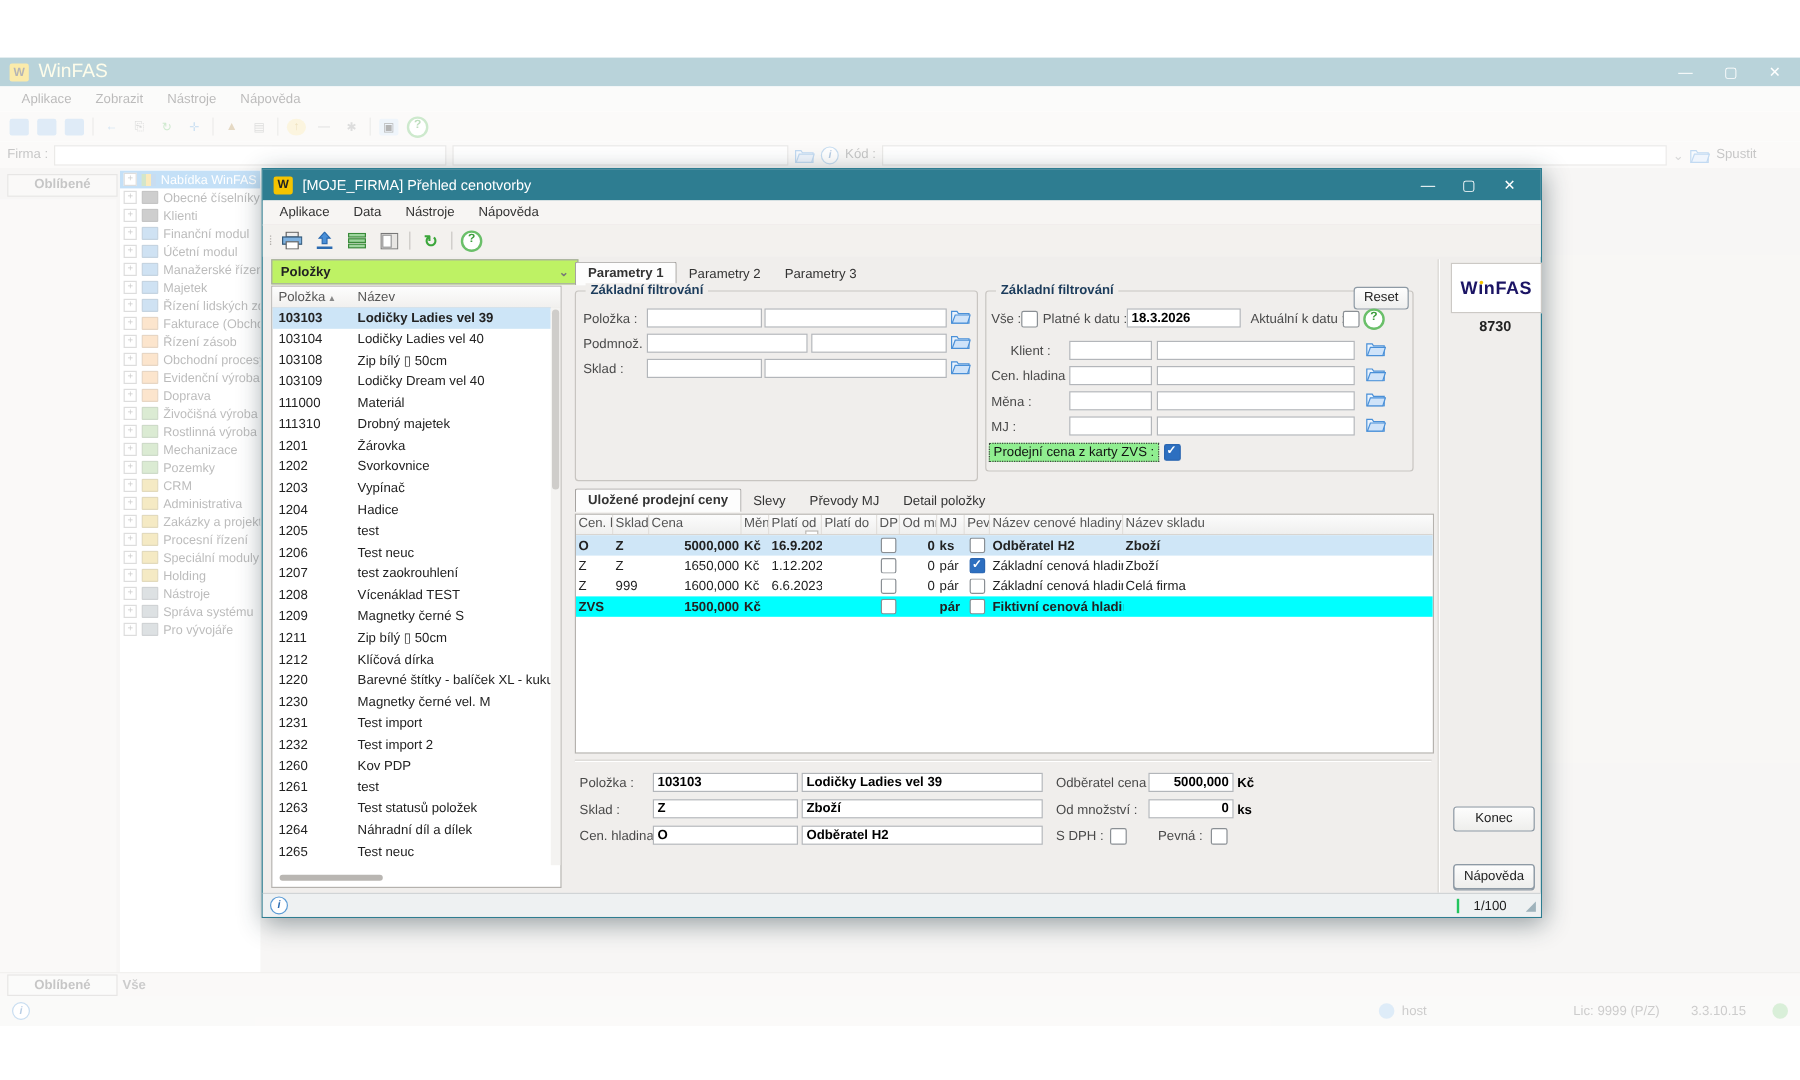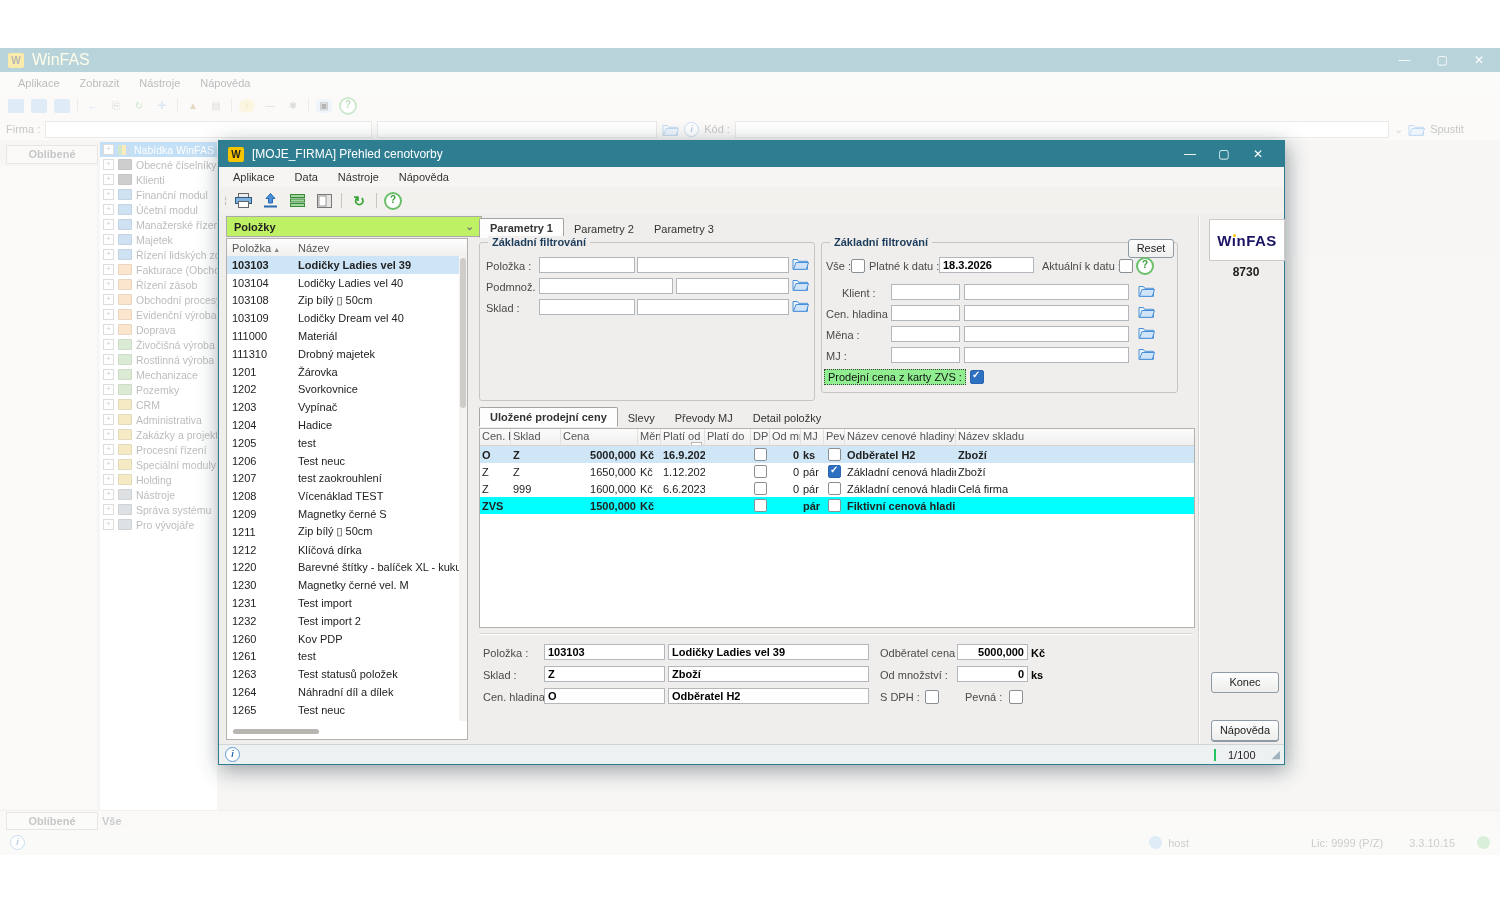--- a/index.html
+++ b/index.html
@@ -76,21 +76,21 @@
   .cb[data-checked="true"]{background:#2d6fc0;border-color:#2a65b0}
   .cb[data-checked="true"]::after{content:"✓";position:absolute;left:1px;top:-2px;color:#fff;font-size:10px;font-weight:bold}
   .zvs{position:absolute;background:#90ee90;border:1px dotted #444;padding:1px 3px;color:#111;white-space:nowrap}
   .rst{position:absolute;width:44px;height:17px;background:linear-gradient(#fdfdfd,#efefee);border:1px solid #8e9aa5;border-radius:3px;font-size:11px;text-align:center;line-height:16px}
   
   .ptable{position:absolute;left:260px;top:287px;width:714px;height:198px;background:#fff;border:1px solid #b5b2ae;overflow:hidden}
   .pt-head{display:flex;height:16px;align-items:center;background:linear-gradient(#fcfcfc,#efefee);border-bottom:1px solid #d8d5d1;color:#555}
   .pth{border-right:1px solid #e2dfdc;padding:1px 2px;box-sizing:border-box;white-space:nowrap;overflow:hidden;height:100%}
   .pt-row{display:flex;height:17px;align-items:center}
   .ptc{padding:0 2px;box-sizing:border-box;white-space:nowrap;overflow:hidden}
-  .c0{width:31px}.c1{width:50px}.c2{width:77px;text-align:right}.c3{width:23px}.c4{width:44px}
+  .c0{width:31px}.c1{width:30px}.c2{width:77px;text-align:right}.c3{width:23px}.c4{width:44px}
   .c5{width:46px}.c6{width:19px;text-align:center}.c7{width:31px;text-align:right}.c8{width:23px}
   .c9{width:21px;text-align:center}.c10{width:111px}.c11{flex:1}
   .st-selected{background:#cfe6f7;font-weight:bold}
   .st-zvs{background:#00ffff;font-weight:bold}
   .funnel{float:right;width:9px;height:9px;border:1px solid #b9b6b2;font-size:6px;line-height:8px;text-align:center;color:#777;background:#fff}
   .hline{position:absolute;left:260px;top:492px;width:714px;height:1px;background:#d8d5d1;border-bottom:1px solid #fff}
   .vline{position:absolute;left:979px;top:75px;width:1px;height:528px;background:#d8d5d1;border-right:1px solid #fff}
   
   .brand{position:absolute;left:990px;top:78px;width:74px;height:40px;background:#fff;border:1px solid #ccc9c5;display:flex;align-items:center;justify-content:center;font-weight:bold;font-size:15px;color:#1b1464;letter-spacing:.5px}
   .iy{position:relative}

